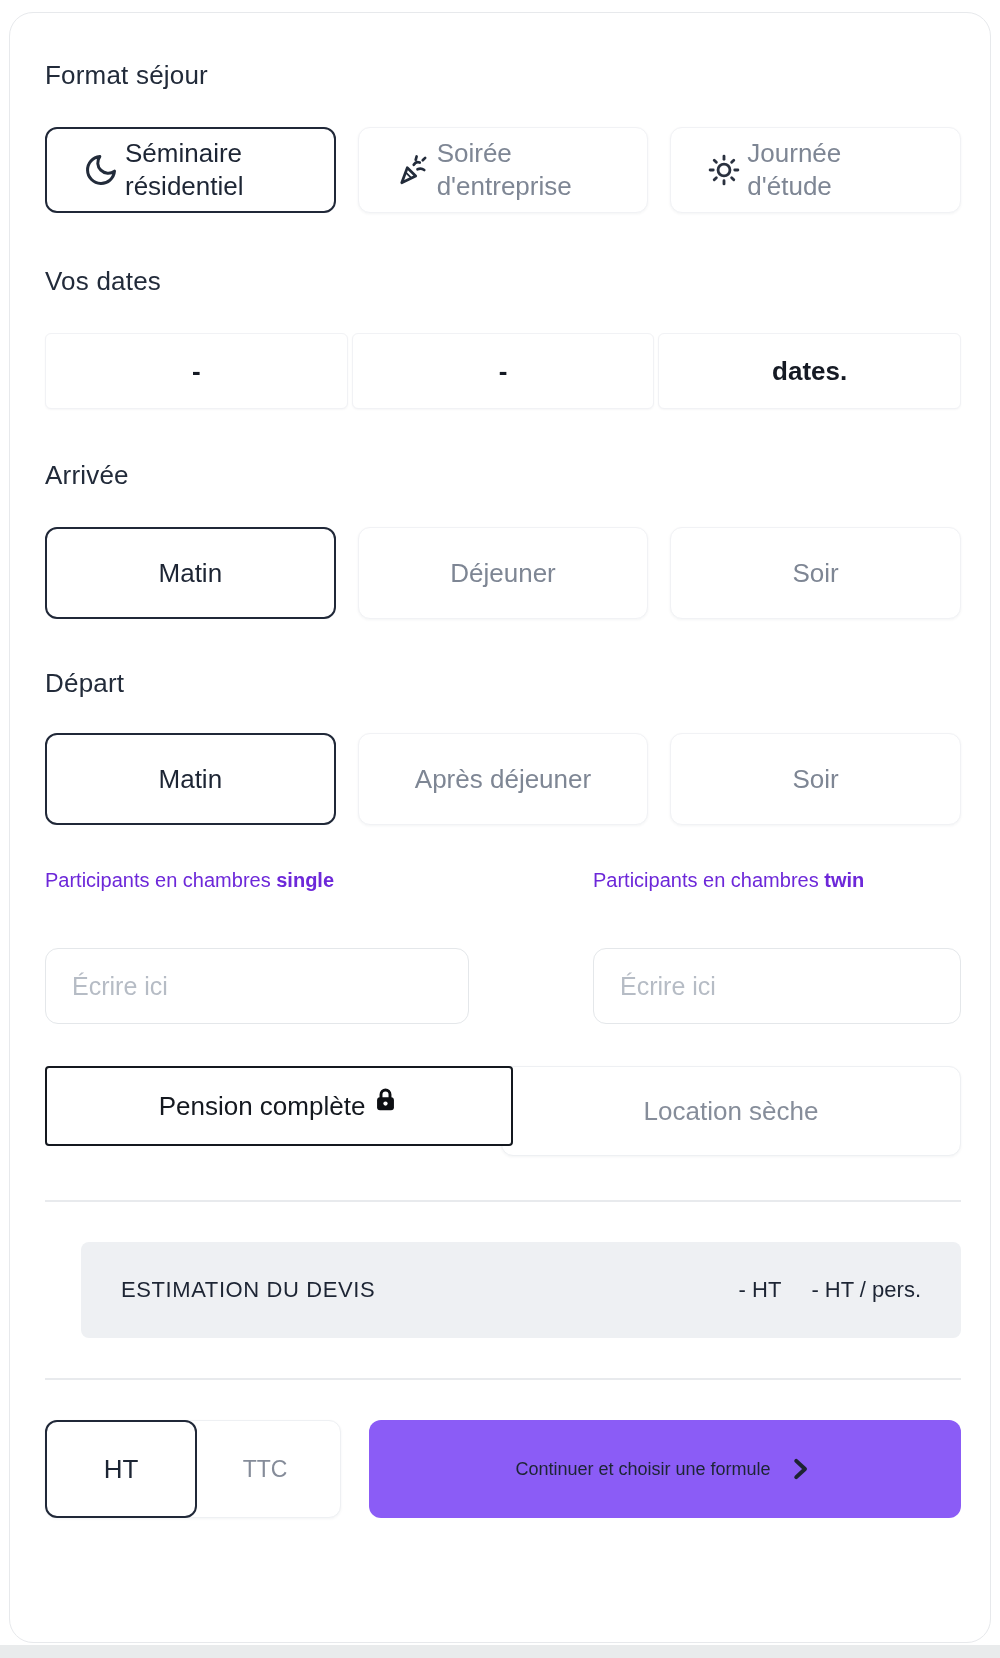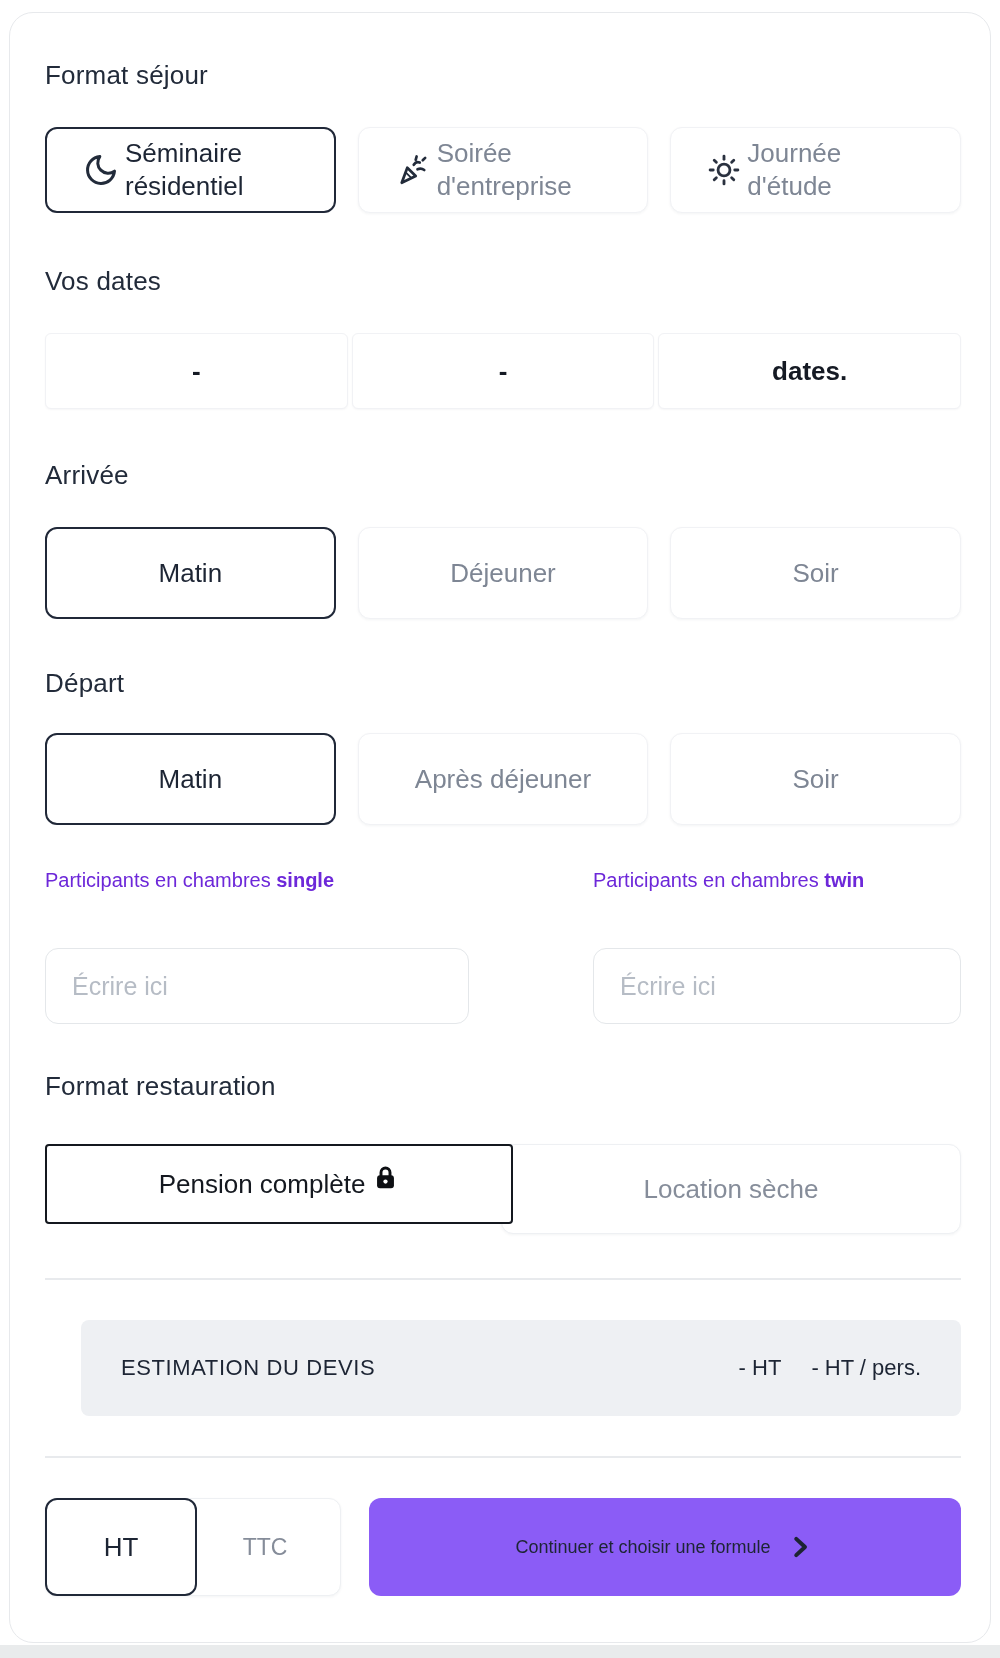--- a/index.html
+++ b/index.html
@@ -154,21 +154,20 @@
       <div class="col1">
         <div class="part-label"><span>Participants en chambres </span><b>single</b></div>
         <input class="part-input" type="text" placeholder="Écrire ici" style="">
       </div>
       <div class="col2">
         <div class="part-label"><span>Participants en chambres </span><b>twin</b></div>
         <input class="part-input" type="text" placeholder="Écrire ici" style="">
       </div>
     </div>
 
-    <div class="section-title" style="margin-top:46px;">Format restauration</div>
     <div class="restau-row">
       <div class="restau-left">
         <span>Pension complète</span>
         <span class="icon lock">
           <svg width="27" height="27" viewBox="0 0 24 24">
             <path d="M8 11 V7.5 a4 4 0 0 1 8 0 V11" fill="none" stroke="#0d0f13" stroke-width="2.6"></path>
             <rect x="4.5" y="10" width="15" height="11.5" rx="2.6" fill="#0d0f13"></rect>
             <circle cx="12" cy="15.6" r="1.9" fill="#ffffff"></circle>
           </svg>
         </span>

